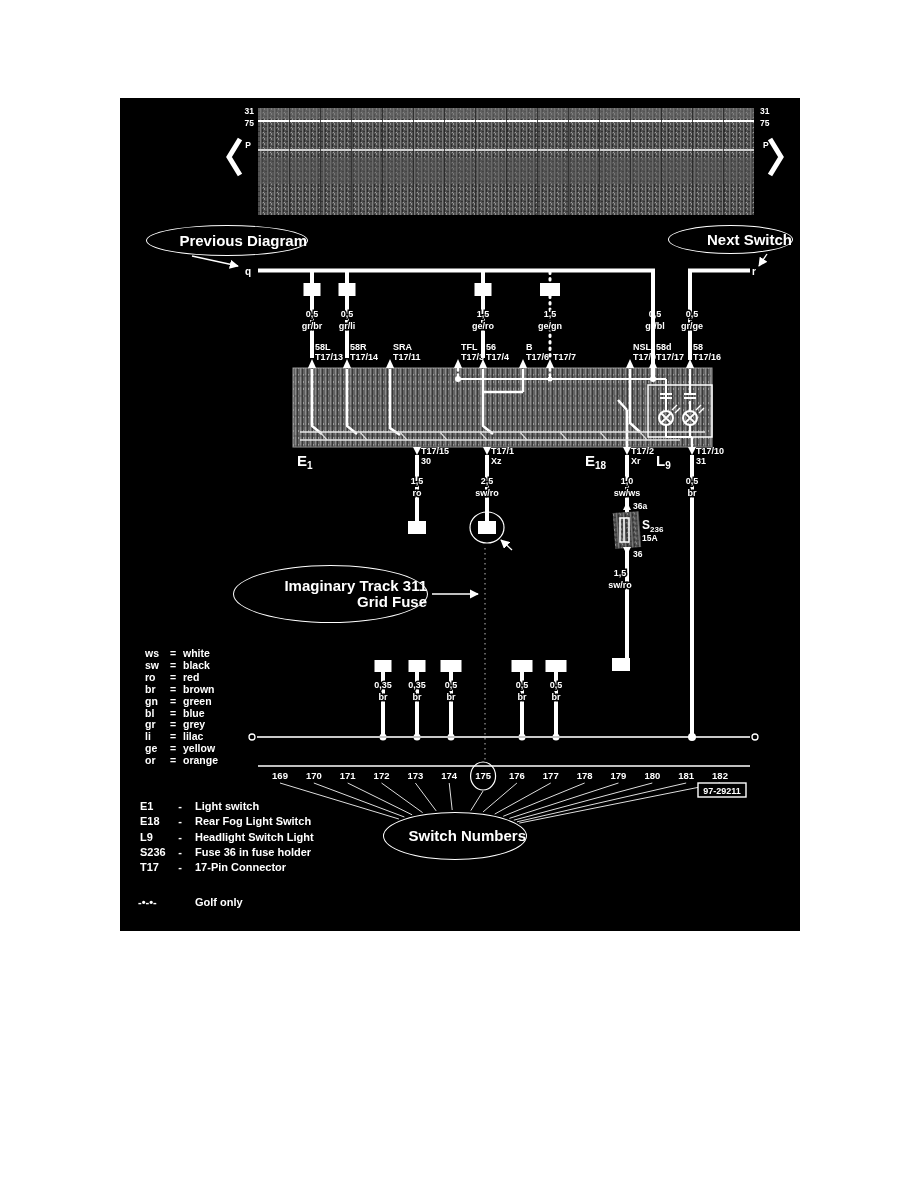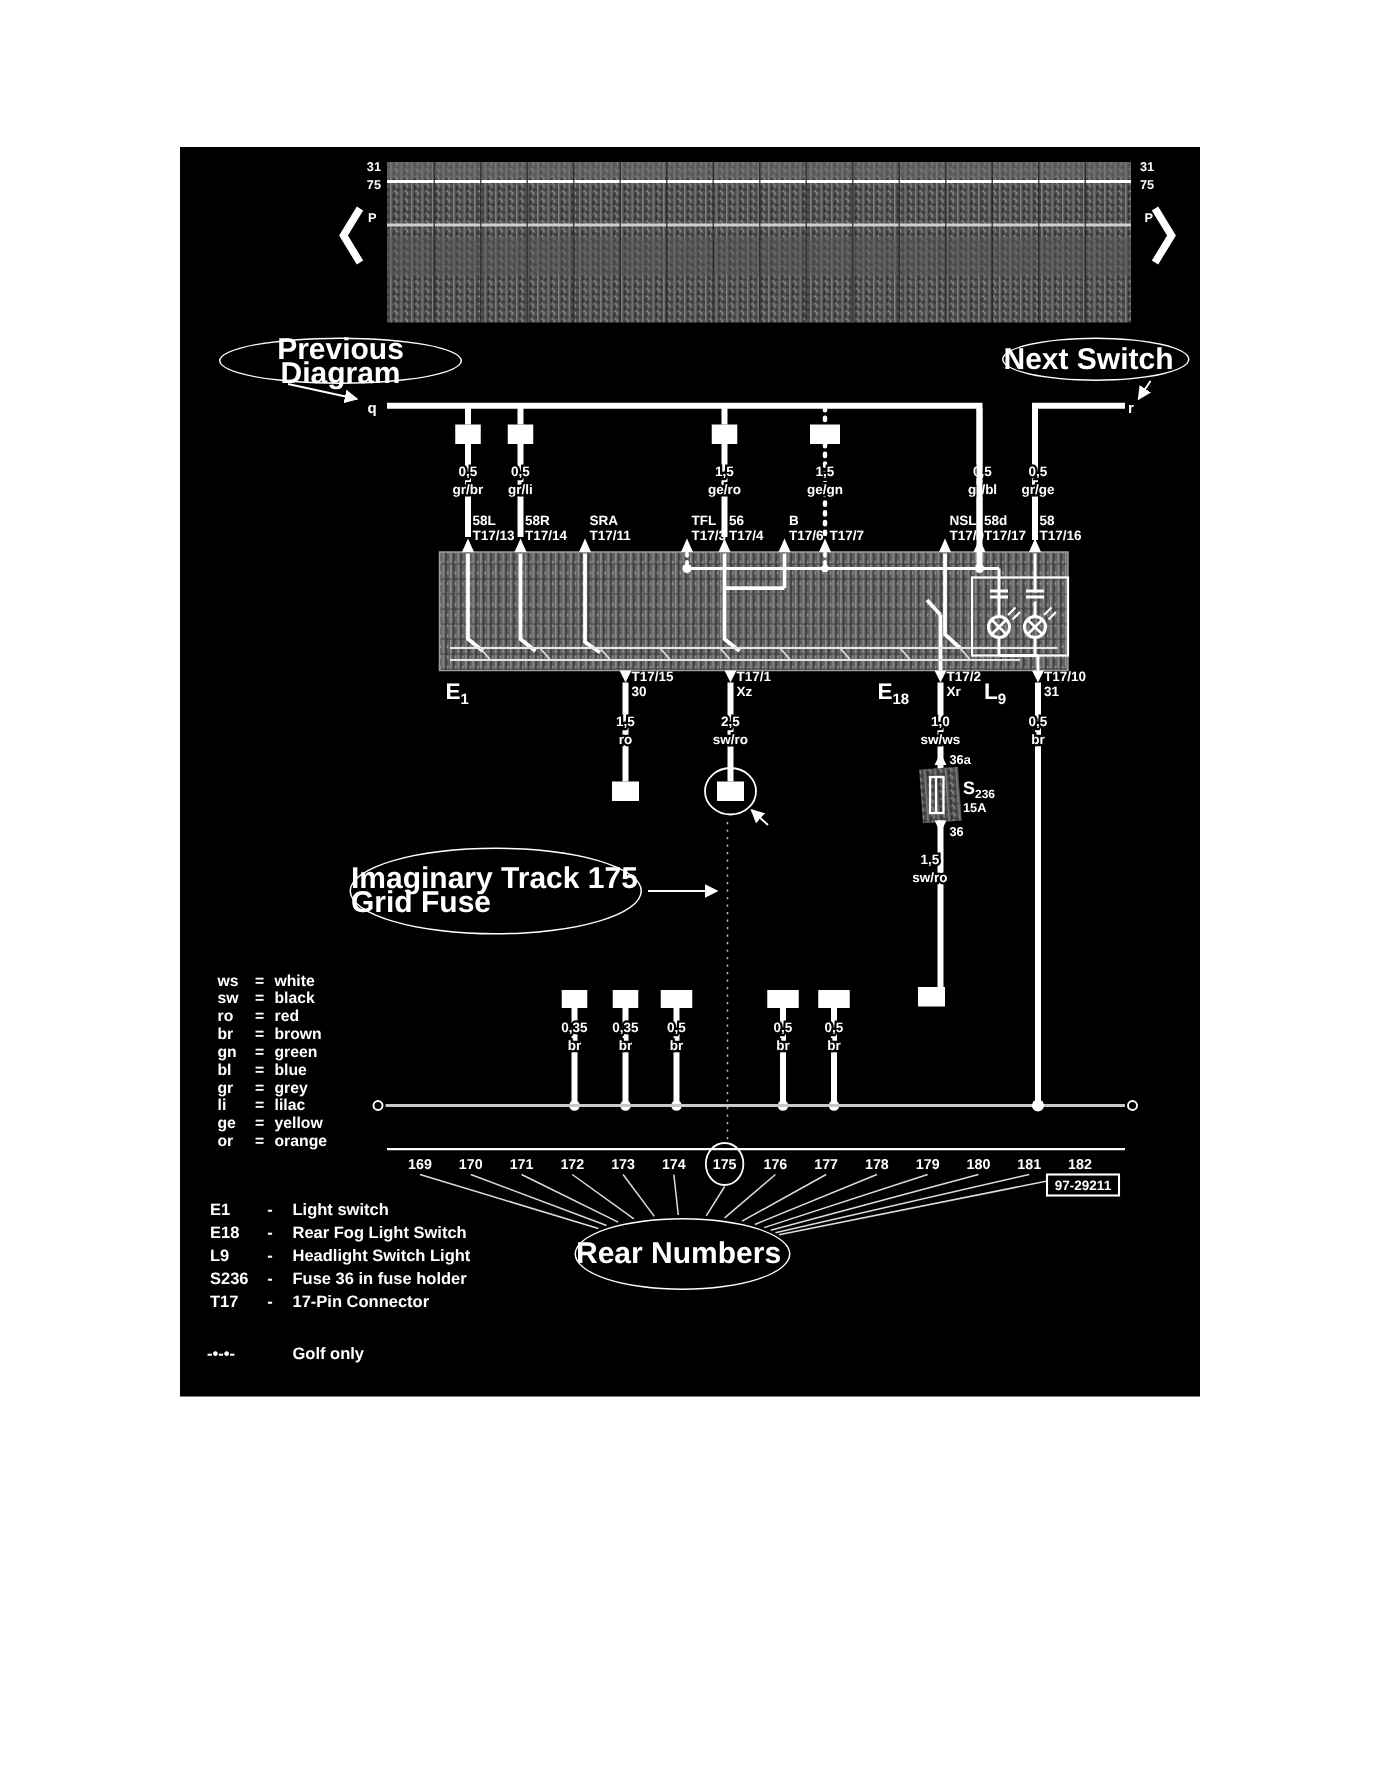--- a/index.html
+++ b/index.html
@@ -3,22 +3,22 @@
 <meta charset="utf-8">
 <style>
   html,body{margin:0;padding:0;background:#fff;}
   .page{position:relative;width:918px;height:1188px;background:#ffffff;overflow:hidden;
         font-family:"Liberation Sans",sans-serif;}
   .diagram{position:absolute;left:120px;top:98px;width:680px;height:833px;background:#000;}
   svg{position:absolute;left:0;top:0;}
   svg text{font-family:"Liberation Sans",sans-serif;fill:#fff;}
   .halo{paint-order:stroke;stroke:#000;stroke-width:3px;}
   .callout{position:absolute;border:1.6px solid #fff;border-radius:50%;
-           display:flex;flex-direction:column;align-items:flex-start;justify-content:center;
-           color:#fff;font-weight:bold;font-size:20px;line-height:16px;text-align:center;
+           display:flex;flex-direction:column;align-items:flex-end;justify-content:center;
+           color:#fff;font-weight:bold;font-size:15px;line-height:16px;text-align:center;
            background:transparent;box-sizing:border-box;}
 </style>
 </head>
 <body>
 
 <div class="page">
   <div class="diagram">
     <svg id="dsvg" width="680" height="833" viewBox="0 0 680 833">
         <defs>
           <pattern id="noise" width="7" height="5" patternUnits="userSpaceOnUse">
@@ -414,20 +414,20 @@
         </g>
       </svg>
 
     <div class="callout" style="left:26px;top:127px;width:162px;height:31px">
       <span>Previous Diagram</span>
     </div>
     <div class="callout" style="left:548px;top:127px;width:125px;height:29px">
       <span>Next Switch</span>
     </div>
     <div class="callout" style="left:113px;top:467px;width:195px;height:58px">
-      <span>Imaginary Track 175</span>
+      <span>Imaginary Track 311</span>
       <span>Grid Fuse</span>
     </div>
     <div class="callout" style="left:263px;top:714px;width:144px;height:48px">
-      <span>Rear Numbers</span>
+      <span>Switch Numbers</span>
     </div>
   </div>
 </div>
 
 </body></html>

